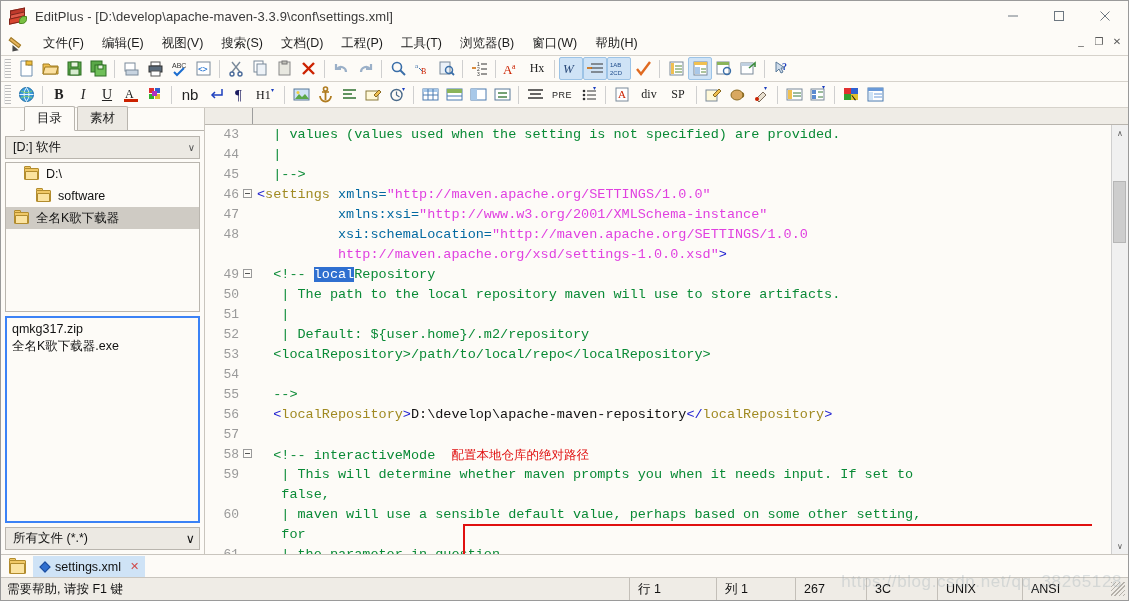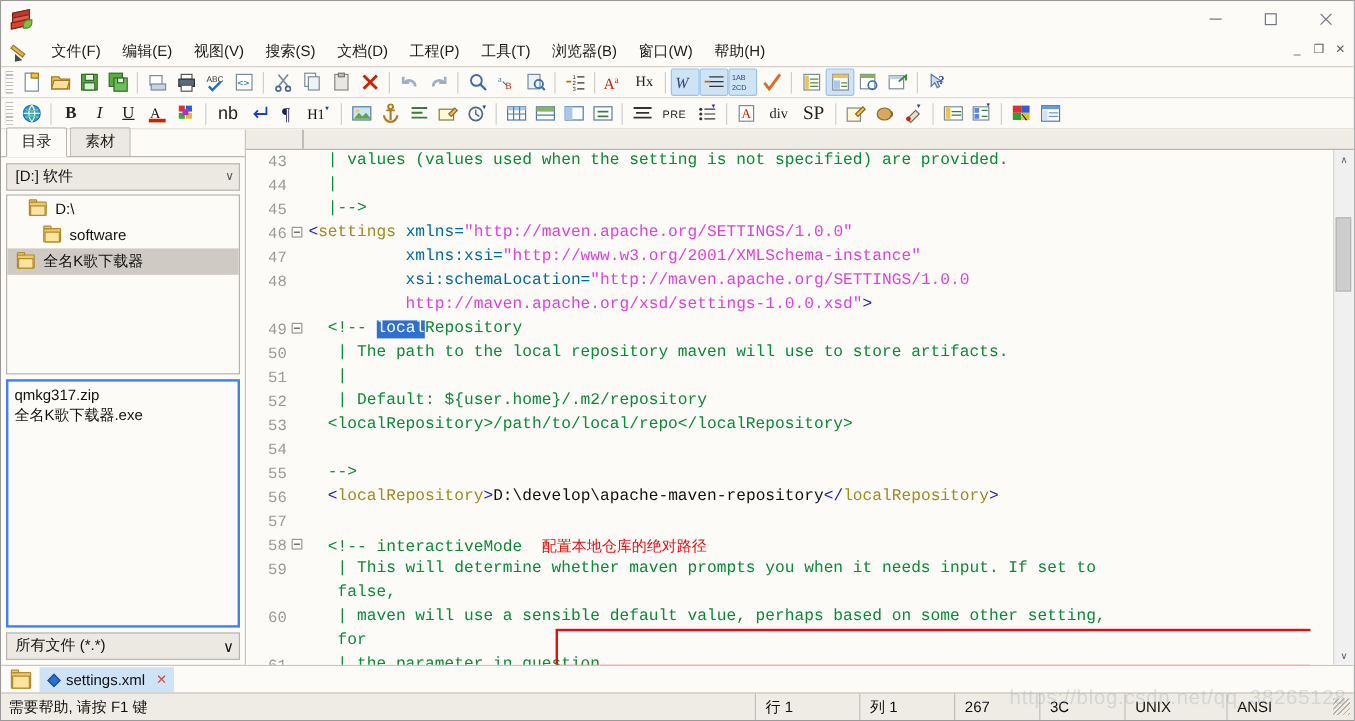--- a/index.html
+++ b/index.html
@@ -49,21 +49,21 @@
   .tb-btn svg{display:block;}
   .tb-txt{font-size:11px;color:#222;}
 
   
   .main{flex:1 1 auto;display:flex;min-height:0;background:#fdfbf7;}
 
   
   .sidebar{width:203px;flex:0 0 auto;display:flex;flex-direction:column;background:#fdfbf7;
            border-right:1px solid #c9c5be;min-height:0;}
   .side-tabs{height:22px;display:flex;align-items:flex-end;padding-left:4px;flex:0 0 auto;
-             border-bottom:1px solid #b9b5ae;}
+             border-bottom:1px solid #b9b5ae;margin-left:19px;}
   .side-tab{padding:3px 12px 3px 12px;font-size:12.5px;background:#ece9e3;border:1px solid #b9b5ae;
             border-bottom:none;margin-right:2px;color:#222;border-radius:2px 2px 0 0;}
   .side-tab.active{background:#fdfbf7;border-bottom:1px solid #fdfbf7;margin-bottom:-1px;font-weight:400;}
   .side-combo{margin:5px 4px 3px 4px;height:21px;display:flex;align-items:center;justify-content:space-between;
               background:#ece9e3;border:1px solid #b9b5ae;font-size:12.5px;padding:0 4px 0 7px;flex:0 0 auto;}
   .side-combo .chev{color:#555;font-size:10px;}
   .tree{flex:1 1 auto;margin:0 4px;background:#fdfbf7;border:1px solid #b9b5ae;overflow:hidden;min-height:0;}
   .tree-row{height:22px;display:flex;align-items:center;font-size:12.5px;padding-left:4px;}
   .tree-row.sel{background:#cfcbc4;}
   .folder{width:15px;height:12px;margin-right:7px;flex:0 0 auto;position:relative;}
@@ -141,20 +141,21 @@
 
 <div class="app">
 
   <div class="titlebar">
     <div class="app-icon">
       <div class="bk1"></div>
         <div class="bk2"></div>
         <div class="bk3"></div>
         <div class="leaf"></div>
     </div>
+    <span class="title-text">EditPlus - [D:\develop\apache-maven-3.3.9\conf\settings.xml]</span>
     <div class="win-ctrl">
       <div class="win-btn">
         <svg width="12" height="12" viewBox="0 0 12 12">
             <line x1="1" y1="6" x2="11" y2="6" stroke="#6d7780" stroke-width="1"></line>
           </svg>
       </div>
       <div class="win-btn">
         <svg width="12" height="12" viewBox="0 0 12 12">
             <rect x="1.5" y="1.5" width="9" height="9" fill="none" stroke="#6d7780" stroke-width="1"></rect>
           </svg>
@@ -574,21 +575,21 @@
     <div class="tb-btn">
       <svg width="17" height="17" viewBox="0 0 17 17">
           <rect x="2" y="2" width="12" height="13" fill="#fff" stroke="#7a8a9a"></rect>
           <text x="4" y="12" font-size="11" fill="#cc2200" font-family="serif">A</text>
         </svg>
     </div>
     <div class="tb-btn" style="width:28px">
       <span class="tb-txt" style="font-family:'Liberation Serif',serif;font-size:12px">div</span>
     </div>
     <div class="tb-btn" style="width:26px">
-      <span class="tb-txt" style="font-family:'Liberation Serif',serif;font-size:16px">SP</span>
+      <span class="tb-txt" style="font-family:'Liberation Serif',serif;font-size:12px">SP</span>
     </div>
 
     <div class="tb-sep"></div>
 
     <div class="tb-btn">
       <svg width="17" height="17" viewBox="0 0 17 17">
           <rect x="1" y="4" width="11" height="11" fill="#fff8d8" stroke="#7a8a9a"></rect>
           <path d="M8 9l6-6 2 2-6 6z" fill="#f0c050" stroke="#8a6a20"></path>
         </svg>
     </div>

